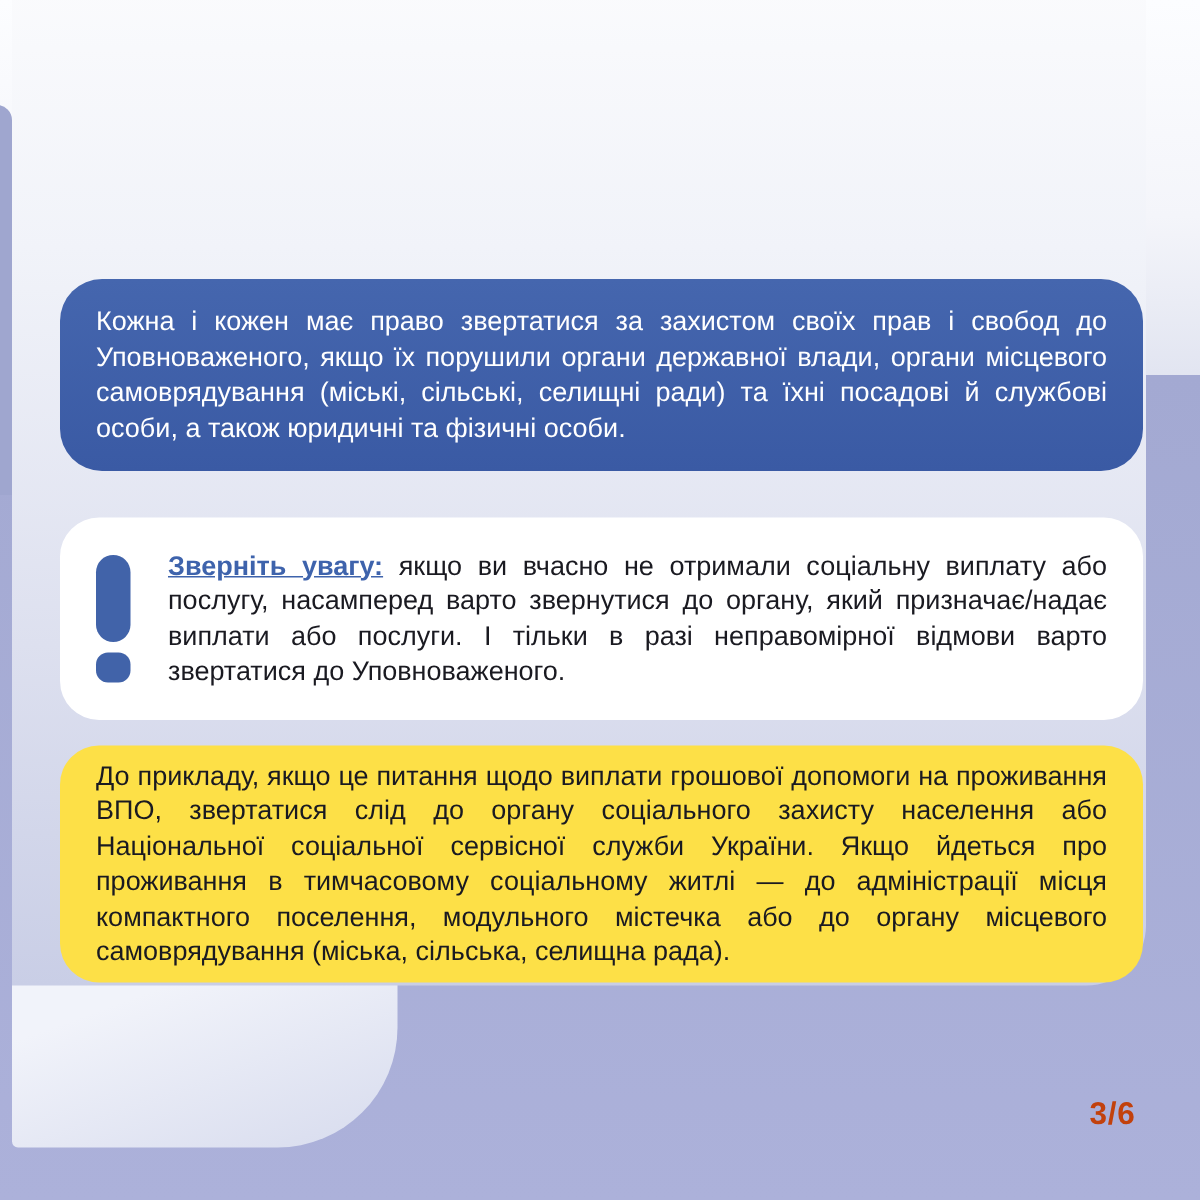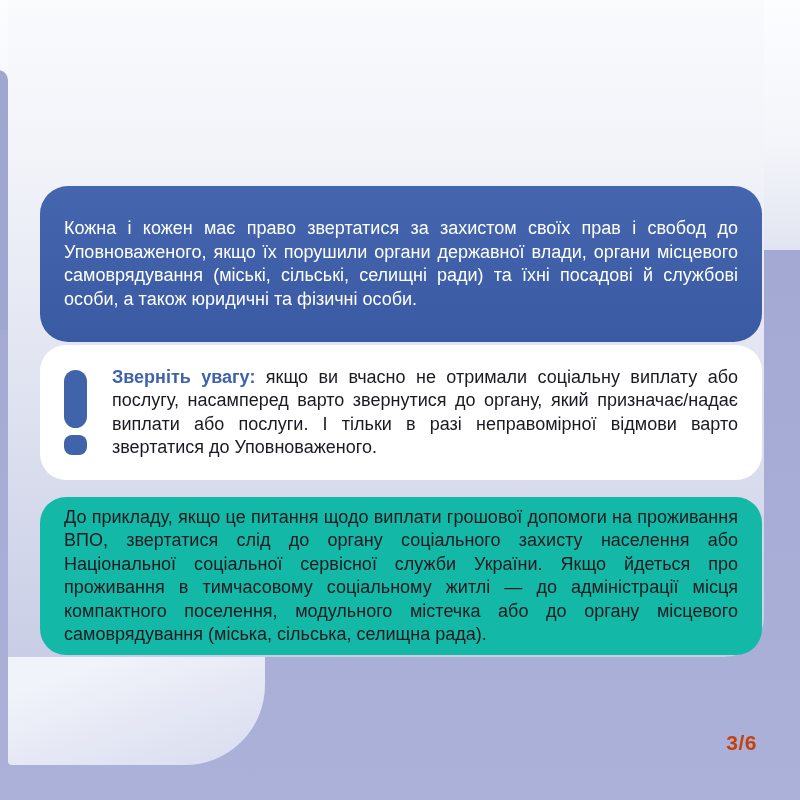--- a/index.html
+++ b/index.html
@@ -45,33 +45,33 @@
 
   
   .box{
     position:absolute;left:40px;width:722px;
     display:flex;align-items:center;
     box-sizing:border-box;padding:0 24px;
   }
   .box p{margin:0;text-align:justify;text-justify:inter-word;}
 
   .intro-box{
-    top:186px;height:156px;border-radius:28px;
+    top:186px;height:128px;border-radius:28px;
     background:linear-gradient(180deg,#4566AE 0%,#3A5AA4 100%);
   }
   .intro-box p{color:#FFFFFF;font-size:18px;line-height:23.5px;font-weight:500;}
 
   .attention-box{
     top:345px;height:135px;border-radius:26px;background:#FFFFFF;gap:25px;
   }
   .attention-box p{color:#1A1A21;font-size:18px;line-height:23.5px;flex:1;}
-  .attention-box .lead{color:#3E63AC;font-weight:700;}
+  .attention-box .lead{color:#3E63AC;font-weight:700;text-decoration:underline;}
 
   .example-box{
-    top:497px;height:158px;border-radius:26px;background:#14b8a6;
+    top:497px;height:158px;border-radius:26px;background:#fde047;
   }
   .example-box p{color:#1A1A21;font-size:18px;line-height:23.5px;}
 
   
   .excl{
     width:23px;flex:0 0 23px;display:flex;flex-direction:column;align-items:center;
   }
   .excl .bar{width:23px;height:58px;border-radius:11.5px;background:#4163A9;}
   .excl .dot{width:23px;height:20px;border-radius:8px;background:#4163A9;margin-top:7px;}
 

